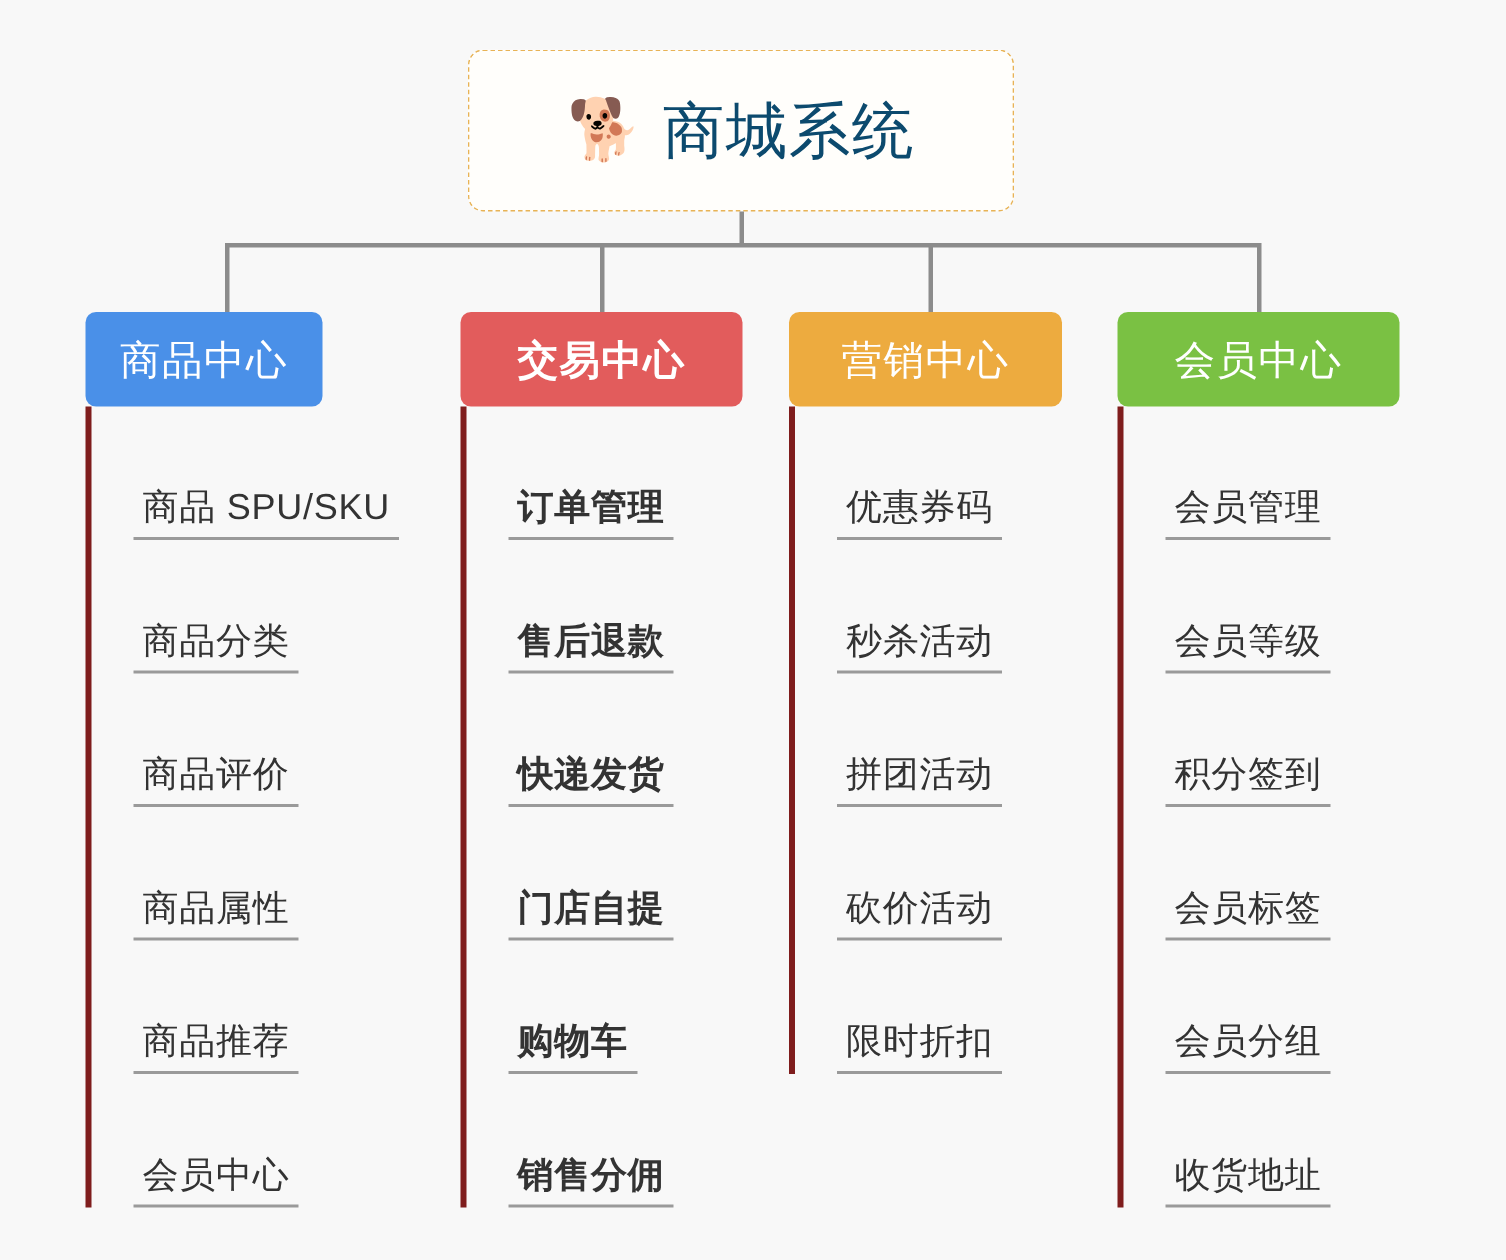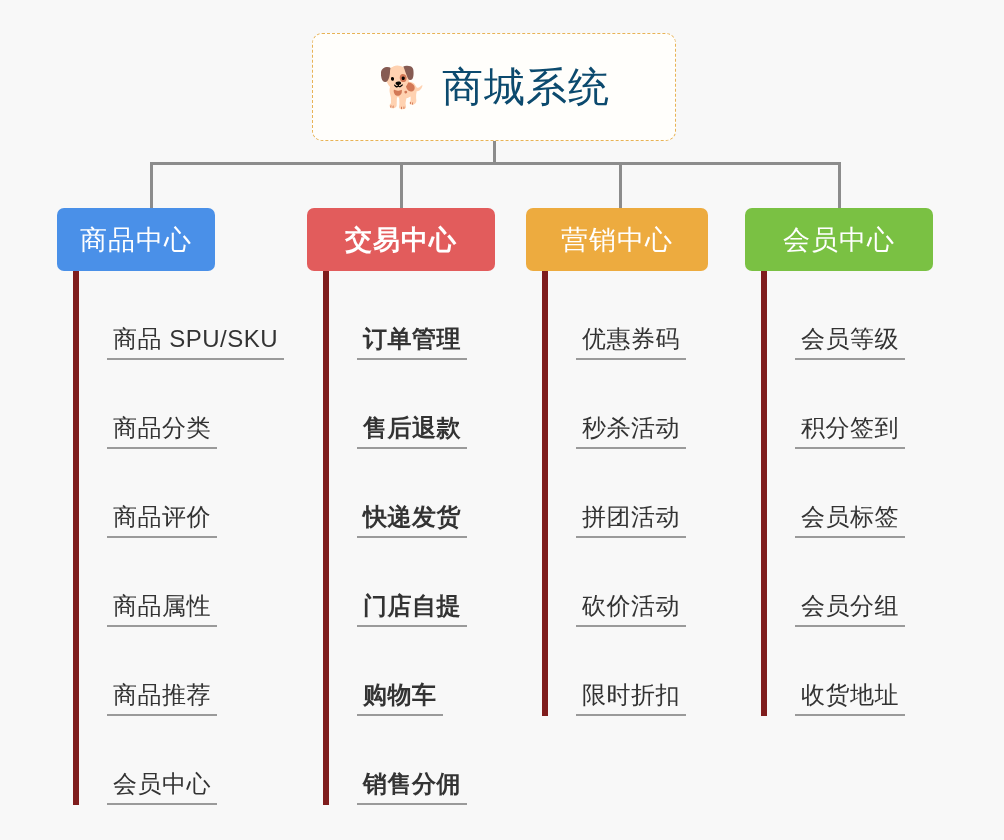--- a/index.html
+++ b/index.html
@@ -87,23 +87,22 @@
     justify-content: center;
     color: #ffffff;
     font-size: 27px;
     letter-spacing: 1px;
     white-space: nowrap;
   }
 
   
   .col-body {
     position: relative;
-    margin-left: 16px;
     padding-left: 34px;
-    border-left: 6px solid #7f1d1d;
+    border-left: 4px solid #7f1d1d;
   }
   .item {
     height: 89px;
     position: relative;
     display: flex;
     align-items: flex-end;
   }
   .item-inner {
     position: relative;
     display: inline-block;
@@ -210,20 +209,23 @@
         </div>
     </div>
   </div>
 
   <div class="column" style="left:745px;">
     <div class="col-header" style="width: 188px; background: rgb(122, 193, 67);">
       <span>会员中心</span>
     </div>
     <div class="col-body">
       <div class="item">
+          <span class="item-inner"><span class="item-label">会员管理</span></span>
+        </div>
+      <div class="item">
           <span class="item-inner"><span class="item-label">会员等级</span></span>
         </div>
       <div class="item">
           <span class="item-inner"><span class="item-label">积分签到</span></span>
         </div>
       <div class="item">
           <span class="item-inner"><span class="item-label">会员标签</span></span>
         </div>
       <div class="item">
           <span class="item-inner"><span class="item-label">会员分组</span></span>

